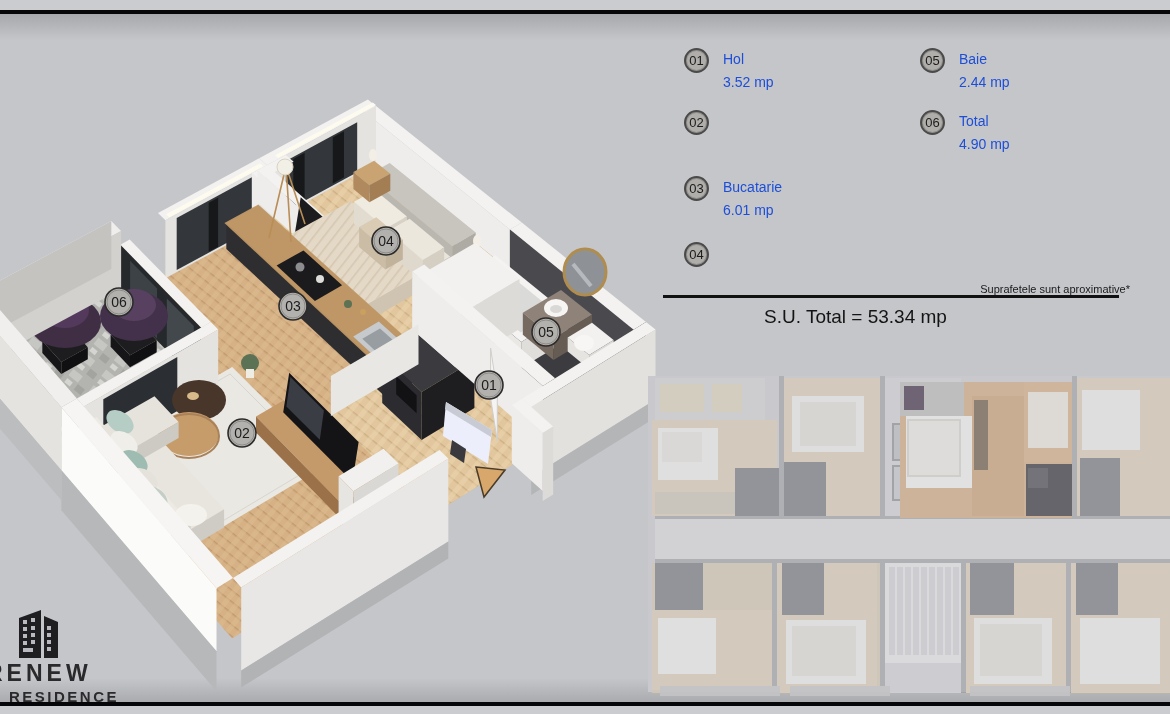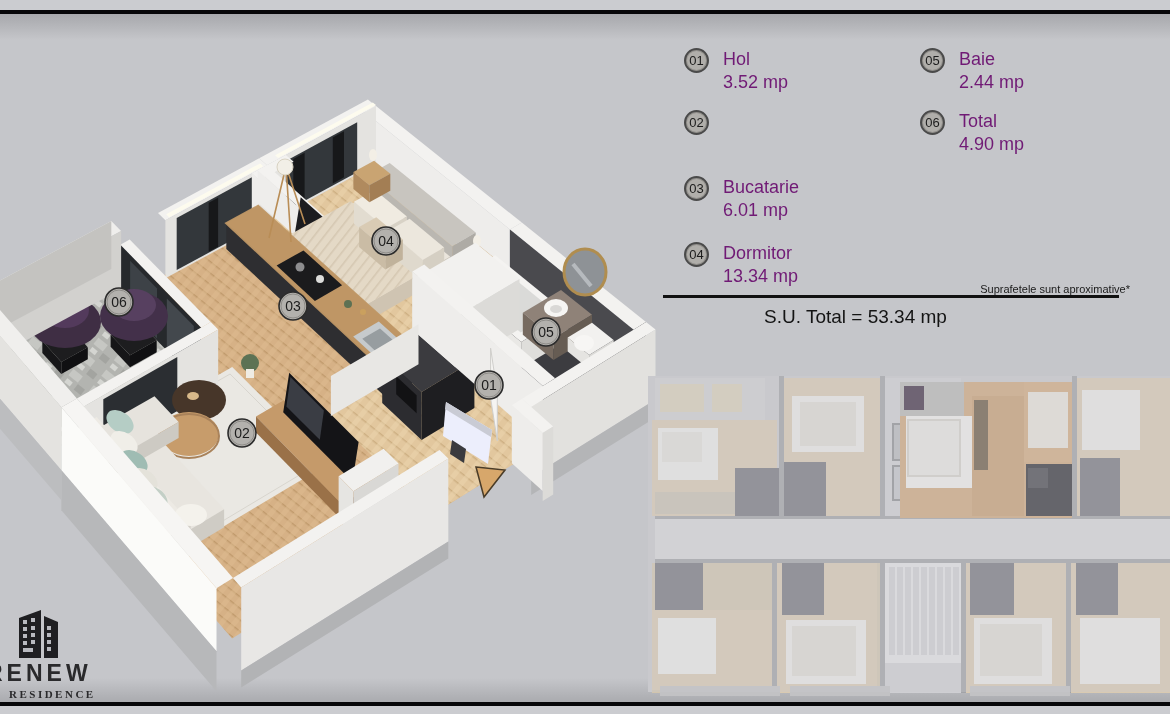--- a/index.html
+++ b/index.html
@@ -1,21 +1,21 @@
 <!DOCTYPE html>
 <html><head><meta charset="utf-8"><title>Renew Residence</title>
 <style>
 html,body{margin:0;padding:0;}
 body{width:1170px;height:714px;position:relative;overflow:hidden;
 background:#c5c6ca;font-family:"Liberation Sans",sans-serif;}
 .lrow{position:absolute;display:flex;gap:14px;}
 .lbadge{width:21px;height:21px;border-radius:50%;background:#b0aeaa;border:2px solid #4a4a4a;
 box-shadow:inset 0 0 0 1px #908e8a;color:#1c1c1c;font-size:13px;display:flex;align-items:center;
 justify-content:center;flex:0 0 auto;}
-.ltxt{font-size:18px;color:#701a75;line-height:23px;}
+.ltxt{font-size:14px;color:#1d4ed8;line-height:23px;}
 </style></head>
 <body>
 
 <div style="position:absolute;left:0;top:0;width:1170px;height:10px;background:#cbccd0;"></div>
 
 <div style="position:absolute;left:0;top:10px;width:1170px;height:4px;background:#060608;"></div>
 
 <div style="position:absolute;left:0;top:14px;width:1170px;height:26px;background:linear-gradient(#a7a8ac,#c5c6ca);"></div>
 
 <div style="position:absolute;left:0;top:702px;width:1170px;height:4px;background:#060608;"></div>
@@ -439,24 +439,20 @@
 <div class="lrow" style="left:684px;top:176px">
   <span class="lbadge">03</span>
   <div class="ltxt">
       <div>Bucatarie</div>
       <div>6.01 mp</div>
     </div>
 </div>
 
 <div class="lrow" style="left:684px;top:242px">
   <span class="lbadge">04</span>
-  <div class="ltxt">
-      <div>Dormitor</div>
-      <div>13.34 mp</div>
-    </div>
 </div>
 
 <div class="lrow" style="left:920px;top:48px">
   <span class="lbadge">05</span>
   <div class="ltxt">
       <div>Baie</div>
       <div>2.44 mp</div>
     </div>
 </div>
 
@@ -491,14 +487,14 @@
       <rect x="23" y="48" width="10" height="4"></rect>
       <rect x="47" y="26" width="4" height="4"></rect>
         <rect x="47" y="33" width="4" height="4"></rect>
       <rect x="47" y="40" width="4" height="4"></rect>
         <rect x="47" y="47" width="4" height="4"></rect>
     </g>
   </svg>
 
   <div style="font-size:23px;font-weight:bold;color:#2a2a2c;letter-spacing:4px;margin-left:-14px;">RENEW</div>
 
-  <div style="font-size:11px;font-weight:bold;color:#2a2a2c;letter-spacing:2.5px;margin-left:9px;margin-top:1px;font-family:Liberation Serif, serif;">RESIDENCE</div>
+  <div style="font-size:15px;font-weight:bold;color:#2a2a2c;letter-spacing:2.5px;margin-left:9px;margin-top:1px;">RESIDENCE</div>
 </div>
 
 </body></html>

